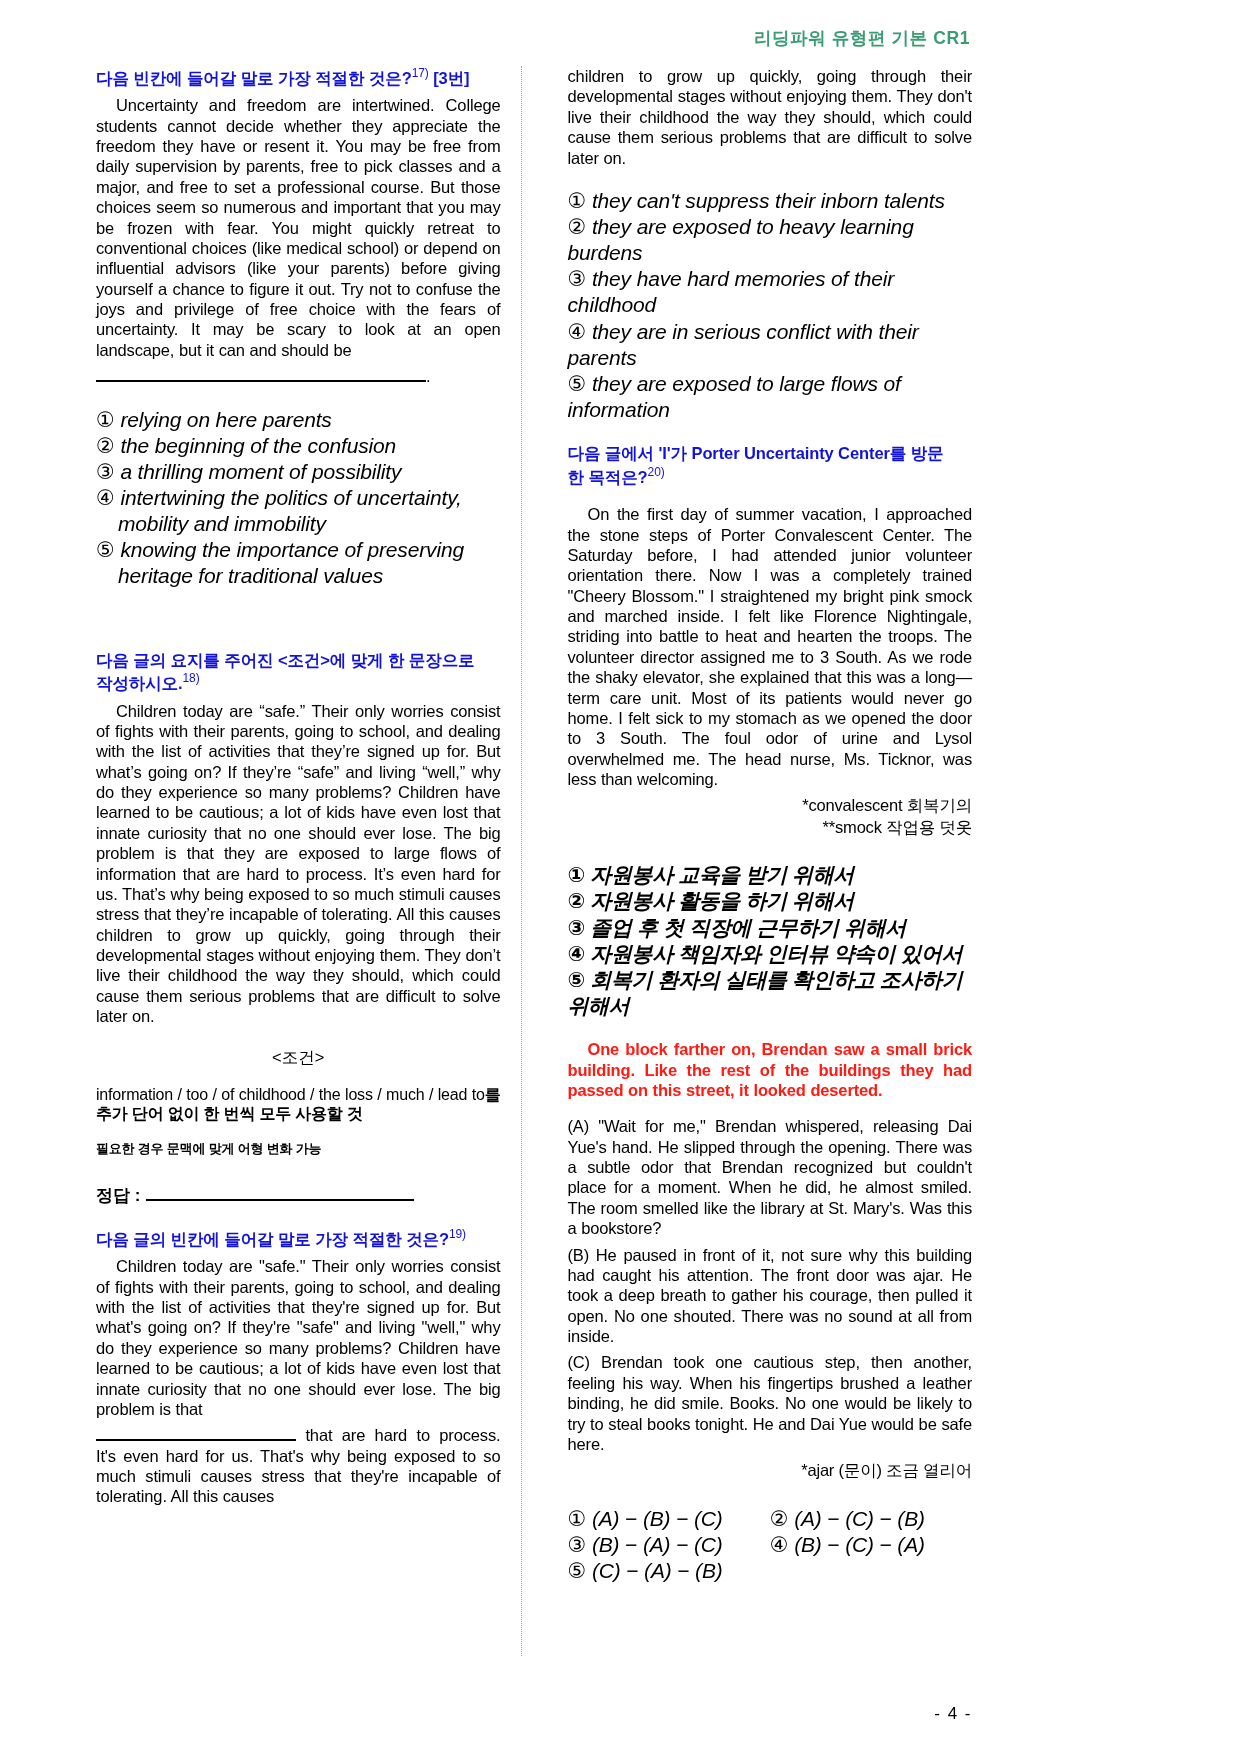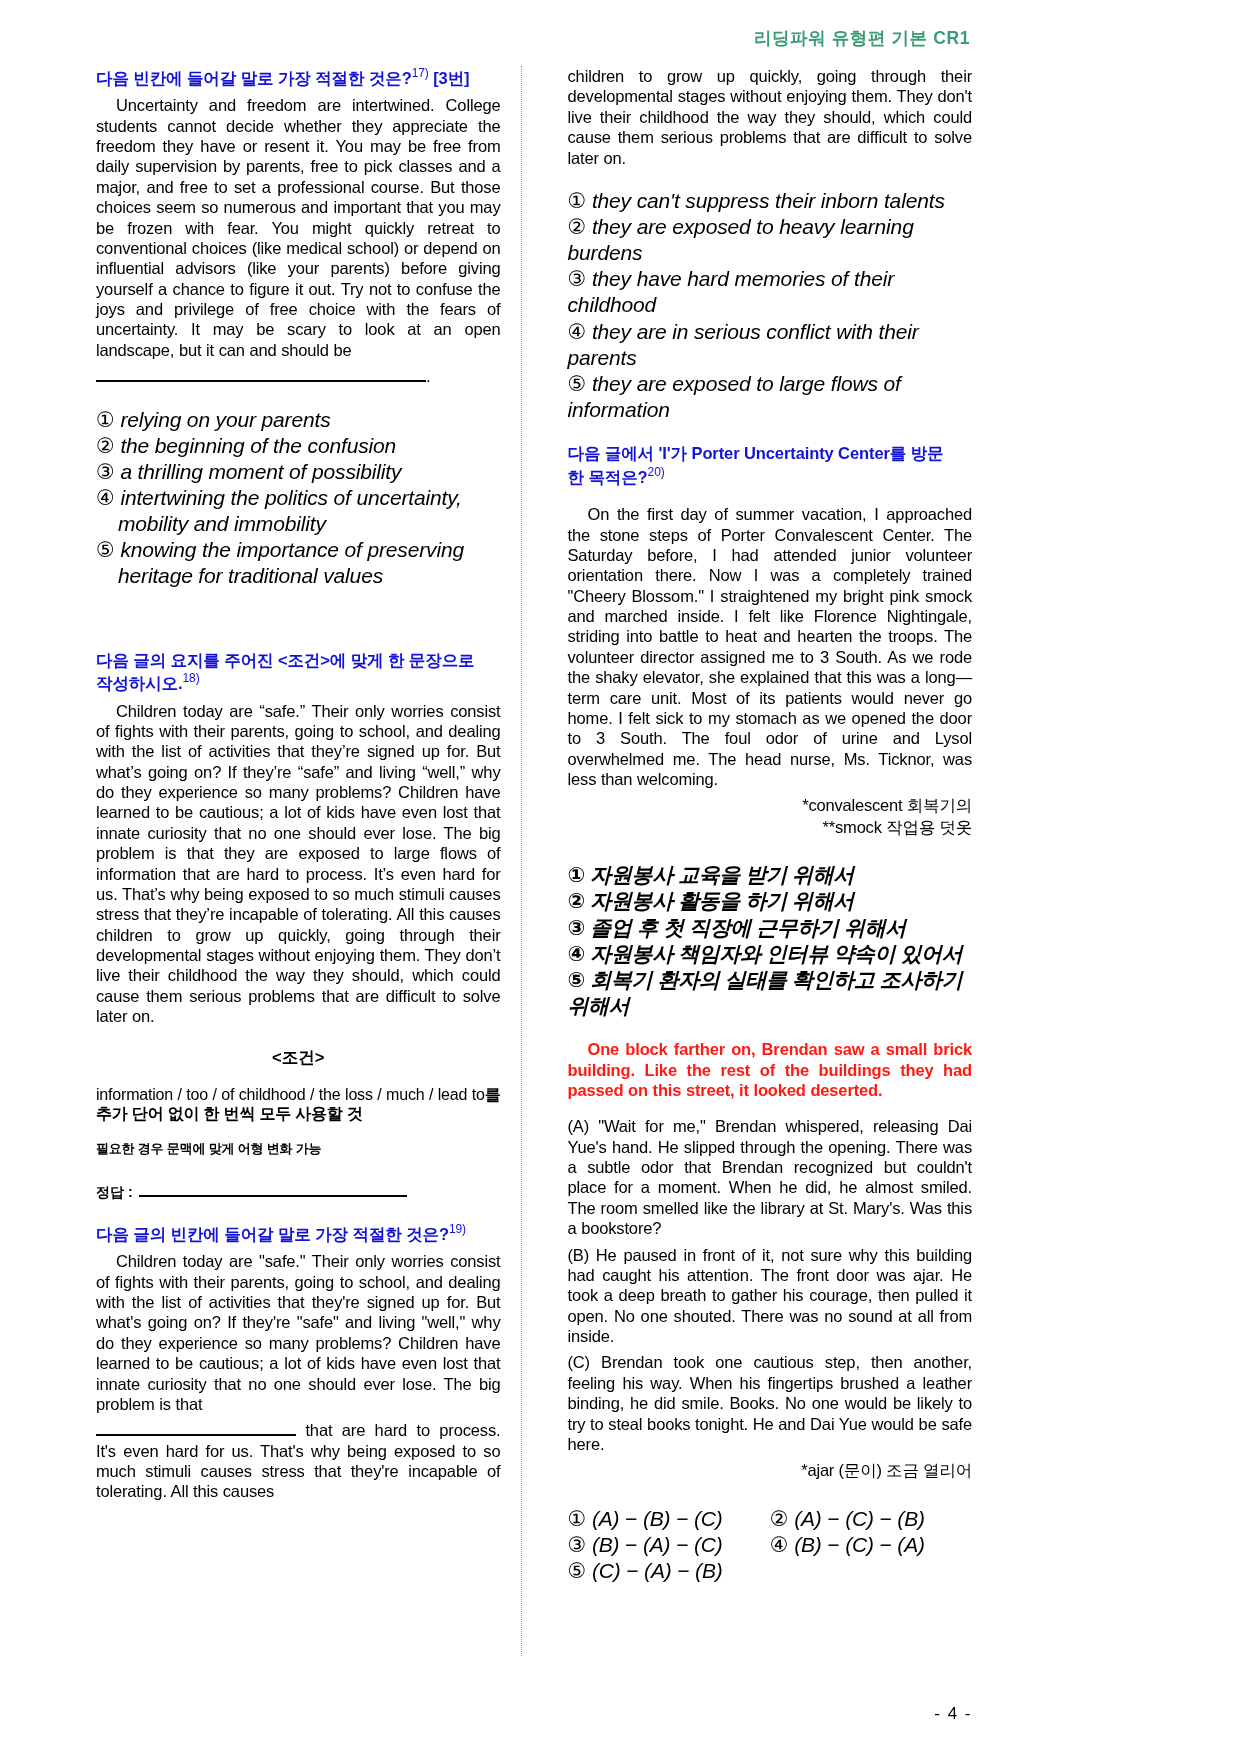--- a/index.html
+++ b/index.html
@@ -111,38 +111,38 @@
   .choices.two-col .choice {
     width: 50%;
     box-sizing: border-box;
   }
   .gap-sm { height: 10px; }
   .gap-md { height: 20px; }
   .gap-xl { height: 60px; }
   .centered {
     text-align: center;
     font-size: 16.5px;
-    font-weight: bold;
+    font-weight: normal;
     margin: 4px 0 2px 0;
   }
   .cond-body {
     font-size: 16px;
     line-height: 1.235;
     text-align: justify;
     letter-spacing: -0.2px;
   }
   .cond-body .kr { font-weight: bold; }
   .cond-note {
     font-size: 13px;
     font-weight: bold;
     letter-spacing: -0.2px;
     margin-top: 1px;
   }
   .answer-row {
-    font-size: 14px;
+    font-size: 17px;
     font-weight: bold;
     margin-top: 26px;
     display: flex;
     align-items: baseline;
   }
   .answer-row .answer-rule {
     flex: 0 0 268px;
     border-bottom: 2.5px solid #000;
     height: 0.78em;
     margin-left: 6px;
@@ -175,21 +175,21 @@
   <div class="columns">
 
     <div class="col col-left">
 
       <div>
         <p class="q-head"><span>다음 빈칸에 들어갈 말로 가장 적절한 것은?</span><span class="sup">17)</span><span> [3번]</span></p>
         <p class="passage"><span>Uncertainty and freedom are intertwined. College students cannot decide whether they appreciate the freedom they have or resent it. You may be free from daily supervision by parents, free to pick classes and a major, and free to set a professional course. But those choices seem so numerous and important that you may be frozen with fear. You might quickly retreat to conventional choices (like medical school) or depend on influential advisors (like your parents) before giving yourself a chance to figure it out. Try not to confuse the joys and privilege of free choice with the fears of uncertainty. It may be scary to look at an open landscape, but it can and should be</span></p>
         <p class="passage noindent"><span class="blank-line" style="width:330px"></span><span>.</span></p>
         <div class="gap-sm"></div>
         <div class="choices">
-          <div class="choice"><span>①</span> <span>relying on your parents</span></div>
+          <div class="choice"><span>①</span> <span>relying on here parents</span></div>
           <div class="choice"><span>②</span> <span>the beginning of the confusion</span></div>
           <div class="choice"><span>③</span> <span>a thrilling moment of possibility</span></div>
           <div class="choice"><span>④</span> <span>intertwining the politics of uncertainty,</span><span class="cont">mobility and immobility</span></div>
           <div class="choice"><span>⑤</span> <span>knowing the importance of preserving</span><span class="cont">heritage for traditional values</span></div>
         </div>
       </div>
 
       <div class="gap-xl"></div>
 
       <div>

